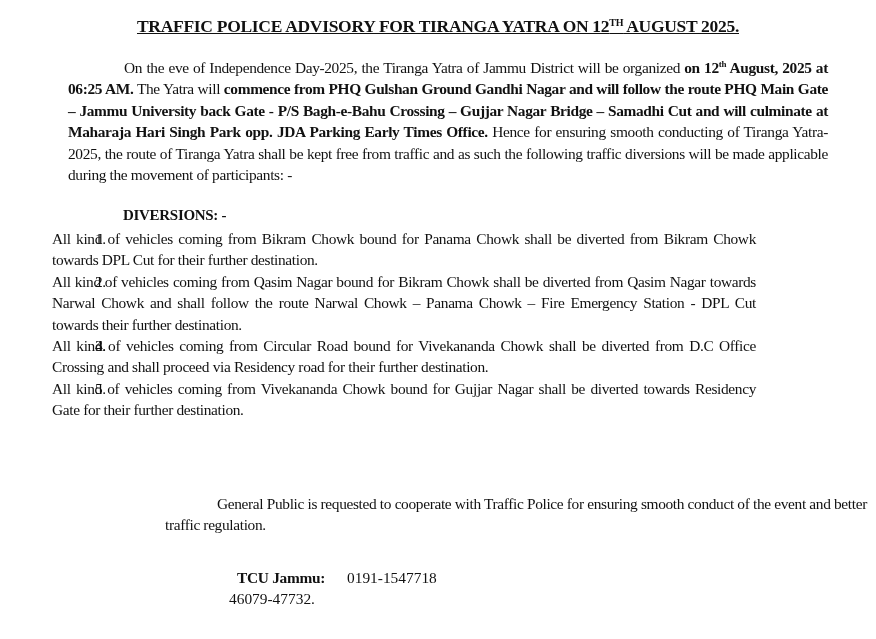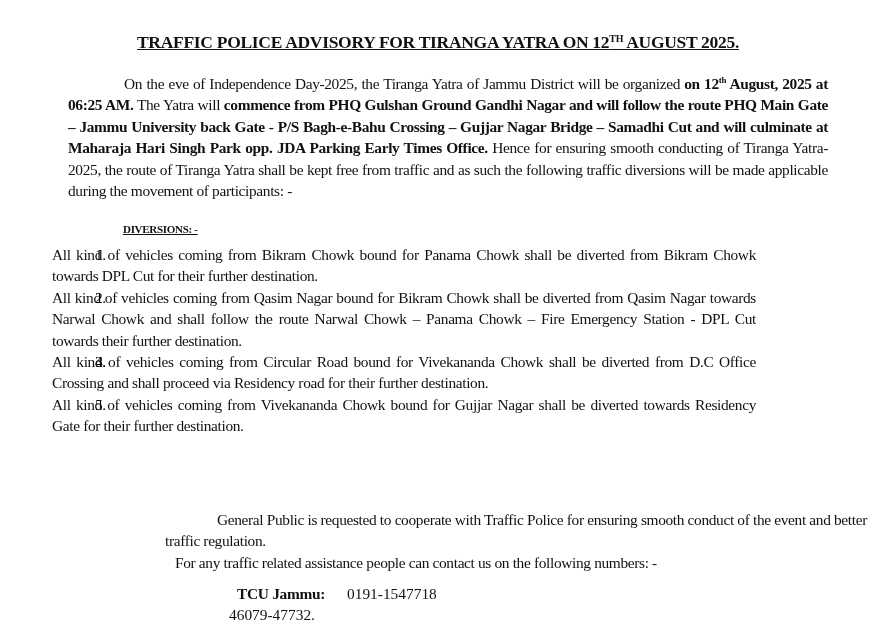--- a/index.html
+++ b/index.html
@@ -1,39 +1,39 @@
 <!DOCTYPE html>
 <html><head>
   <meta charset="utf-8">
   <style>
     html, body { margin: 0; padding: 0; background: #ffffff; }
     body {
       width: 876px; height: 639px; overflow: hidden; position: relative;
       font-family: "Liberation Serif", serif; color: #111111;
     }
     .doc {
-      position: absolute; left: 0; top: 16px; width: 876px; height: 512px; border-radius: 29px;
+      position: absolute; left: 0; top: 0; width: 876px; height: 512px; border-radius: 29px;
     }
     .title {
       position: absolute; left: 0; width: 876px; top: 16px;
       text-align: center; font-weight: bold; font-size: 17.5px;
       text-decoration: underline; letter-spacing: -0.3px;
     }
     .title sup { font-size: 10px; vertical-align: 6px; line-height: 0; }
     .para {
       position: absolute; left: 68px; width: 760px;
       font-size: 15.4px; line-height: 21.4px; text-align: justify;
       letter-spacing: -0.35px;
     }
     .para b { font-weight: bold; }
     .para sup { font-size: 9px; vertical-align: 6px; line-height: 0; font-weight: bold; }
     .indent { display: inline-block; width: 56px; }
     .div-head {
       position: absolute; left: 123px; top: 207px; font-weight: bold;
-      font-size: 11px; text-decoration: underline; letter-spacing: -0.3px;
+      font-size: 15px; letter-spacing: -0.3px;
     }
     .list { position: absolute; left: 0; top: 228px; width: 876px; }
     .li { position: relative; font-size: 15.4px; line-height: 21.4px; letter-spacing: -0.35px; }
     .li .num { position: absolute; left: 95px; top: 0; }
     .li .txt { margin-left: 52px; width: 704px; text-align: justify; display: block; }
     .closing {
       position: absolute; left: 123px; width: 704px; font-size: 15.4px;
       line-height: 21.4px; letter-spacing: -0.35px;
     }
     .contacts { position: absolute; left: 229px; top: 568px; font-size: 15.4px; line-height: 20.5px; }
@@ -68,21 +68,20 @@
         <span class="num">4.</span>
         <span class="txt">All kind of vehicles coming from Circular Road bound for Vivekananda Chowk shall be diverted from D.C Office Crossing and shall proceed via Residency road for their further destination.</span>
       </div>
     <div class="li">
         <span class="num">5.</span>
         <span class="txt">All kind of vehicles coming from Vivekananda Chowk bound for Gujjar Nagar shall be diverted towards Residency Gate for their further destination.</span>
       </div>
   </div>
 
   <div class="closing" style="top:493px;margin-left:42px;"><span class="indent" style="width:52px"></span><span>General Public is requested to cooperate with Traffic Police for ensuring smooth conduct of the event and better traffic regulation.</span></div>
-  <div class="closing" style="top:536px;"><span class="indent" style="width:52px"></span><span>For any traffic related assistance people can contact us on the following numbers: -</span></div>
 
   <div class="contacts">
     <div class="crow">
         <span class="lbl">TCU Jammu:</span>
         <span class="val">0191-1547718</span>
       </div>
     <div class="crow">
         <span class="val">46079-47732.</span>
       </div>
   </div>

